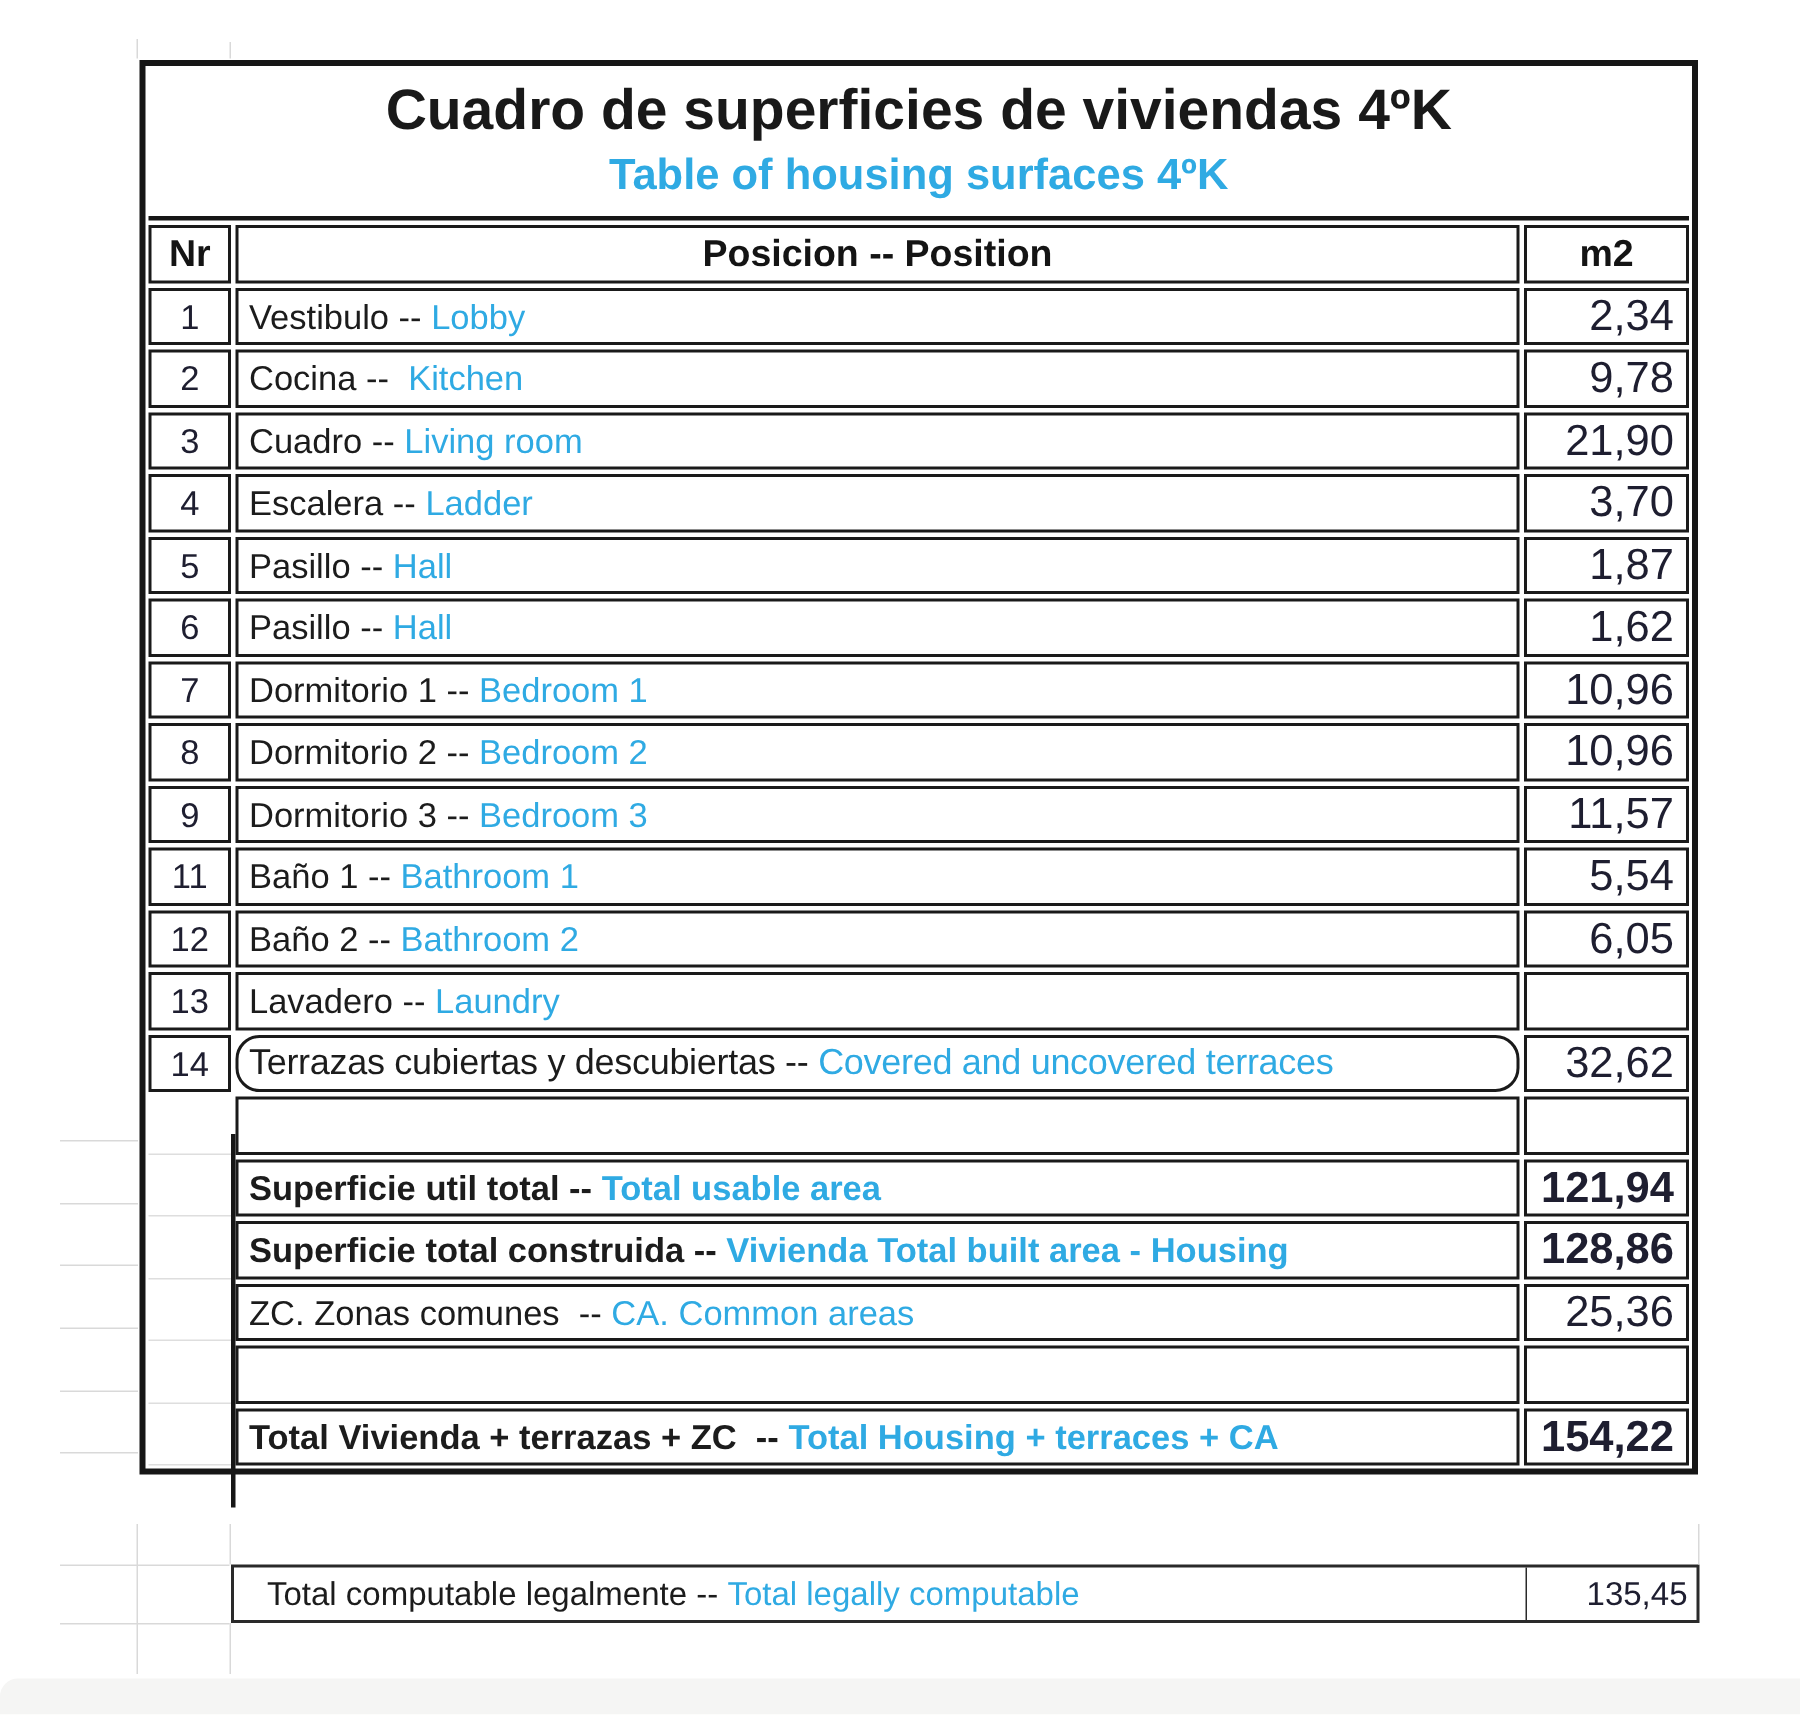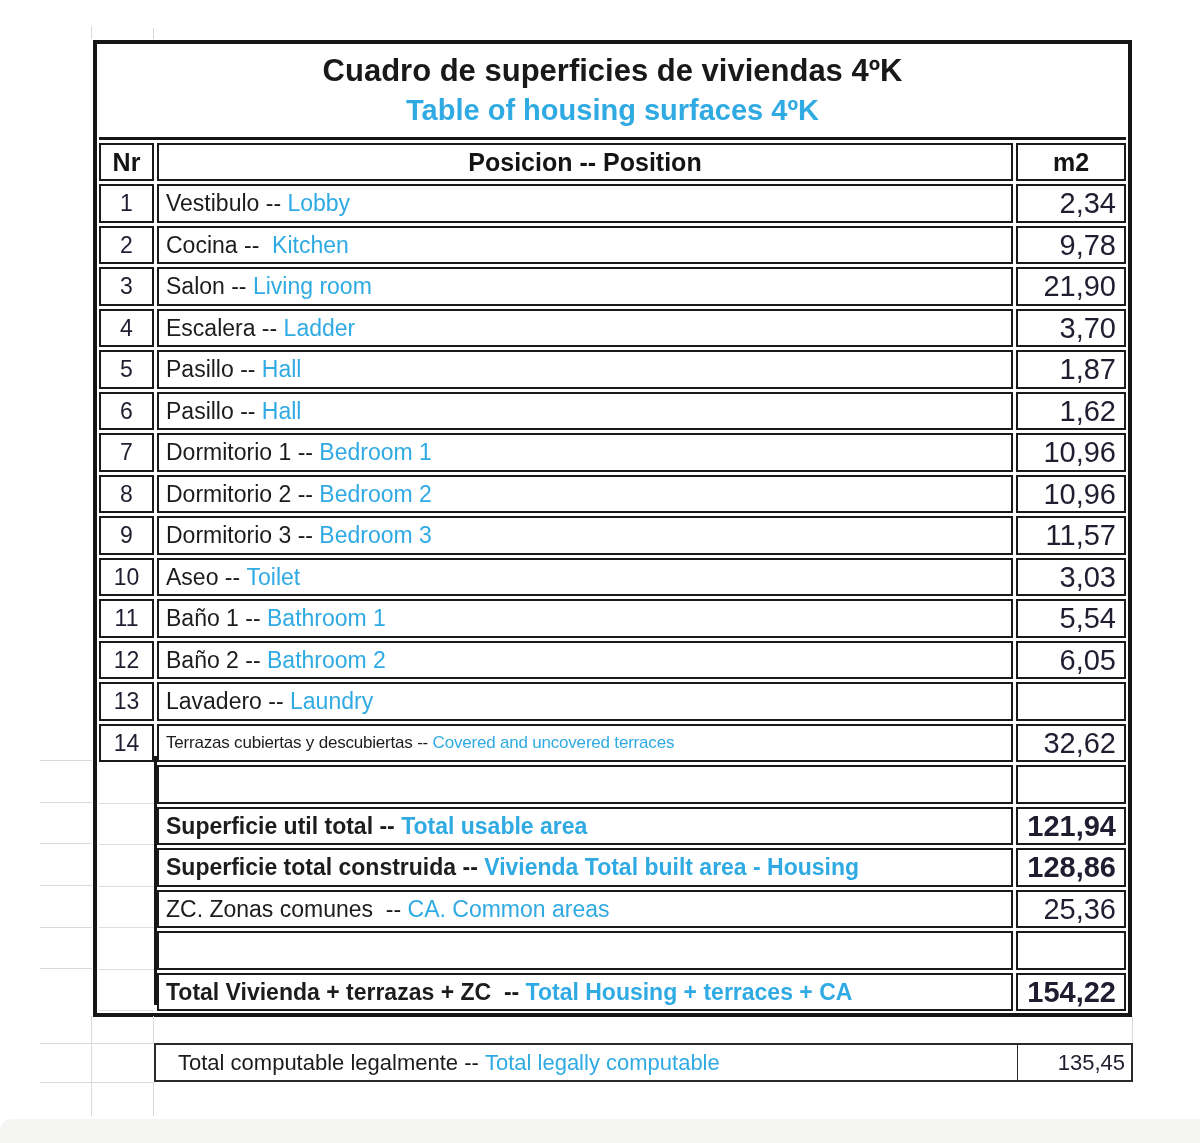--- a/index.html
+++ b/index.html
@@ -11,37 +11,37 @@
   
   .table-box {
     position:absolute; left:93px; top:40px; width:1039px;
     box-sizing:border-box; border:4px solid #161616; background:#fff;
     padding:2px; display:flex; flex-direction:column; gap:3px;
   }
   .title-block {
     border-bottom:3.5px solid #161616; text-align:center;
     padding:9px 0 12px;
   }
-  .title-es { font-size:31px; font-weight:700; color:#191919; line-height:1.05; }
+  .title-es { font-size:38px; font-weight:700; color:#191919; line-height:1.05; }
   .title-en { font-size:29px; font-weight:700; color:#2faae3; line-height:1.05; margin-top:7px; }
 
   .trow { display:flex; gap:3px; height:38.5px; flex:0 0 auto; }
   .cell {
     box-sizing:border-box; border:2.2px solid #1a1a1a; background:#fff;
     display:flex; align-items:center; overflow:hidden;
   }
   .nr  { width:55px;  justify-content:center; font-size:23px; color:#1e1e30; }
   .pos { flex:1; padding-left:7px; font-size:23px; }
   .m2  { width:110px; justify-content:flex-end; padding-right:8px; font-size:29px; color:#1e1e30; }
   .header .cell { font-weight:700; color:#141414; }
   .header .pos { justify-content:center; padding-left:0; font-size:25px; }
   .header .nr, .header .m2 { justify-content:center; padding:0; font-size:25px; }
   .es { color:#1c1c1c; white-space:pre; }
   .en { color:#2faae3; white-space:pre; }
-  .long .pos { font-size:17px; letter-spacing:-0.2px; }
+  .long .pos { font-size:24px; letter-spacing:-0.2px;border-radius:16px; }
   .brow .pos, .brow .m2, .brow .es, .brow .en { font-weight:700; }
   .ghost {
     width:55px; box-sizing:border-box; border:none; background:transparent;
     border-bottom:1px solid #dedede; flex:0 0 auto;
   }
   .lower-divider {
     position:absolute; left:57px; top:712px; width:2.5px; height:249px;
     background:#161616;
   }
   
@@ -96,21 +96,21 @@
     <div class="cell pos">
         <span class="es">Cocina --  </span>
         <span class="en">Kitchen</span>
       </div>
     <div class="cell m2">9,78</div>
   </div>
 
   <div class="trow">
     <div class="cell nr">3</div>
     <div class="cell pos">
-        <span class="es">Salon -- </span>
+        <span class="es">Cuadro -- </span>
         <span class="en">Living room</span>
       </div>
     <div class="cell m2">21,90</div>
   </div>
 
   <div class="trow">
     <div class="cell nr">4</div>
     <div class="cell pos">
         <span class="es">Escalera -- </span>
         <span class="en">Ladder</span>
@@ -156,28 +156,20 @@
 
   <div class="trow">
     <div class="cell nr">9</div>
     <div class="cell pos">
         <span class="es">Dormitorio 3 -- </span>
         <span class="en">Bedroom 3</span>
       </div>
     <div class="cell m2">11,57</div>
   </div>
 
-  <div class="trow">
-    <div class="cell nr">10</div>
-    <div class="cell pos">
-        <span class="es">Aseo -- </span>
-        <span class="en">Toilet</span>
-      </div>
-    <div class="cell m2">3,03</div>
-  </div>
 
   <div class="trow">
     <div class="cell nr">11</div>
     <div class="cell pos">
         <span class="es">Baño 1 -- </span>
         <span class="en">Bathroom 1</span>
       </div>
     <div class="cell m2">5,54</div>
   </div>
 

